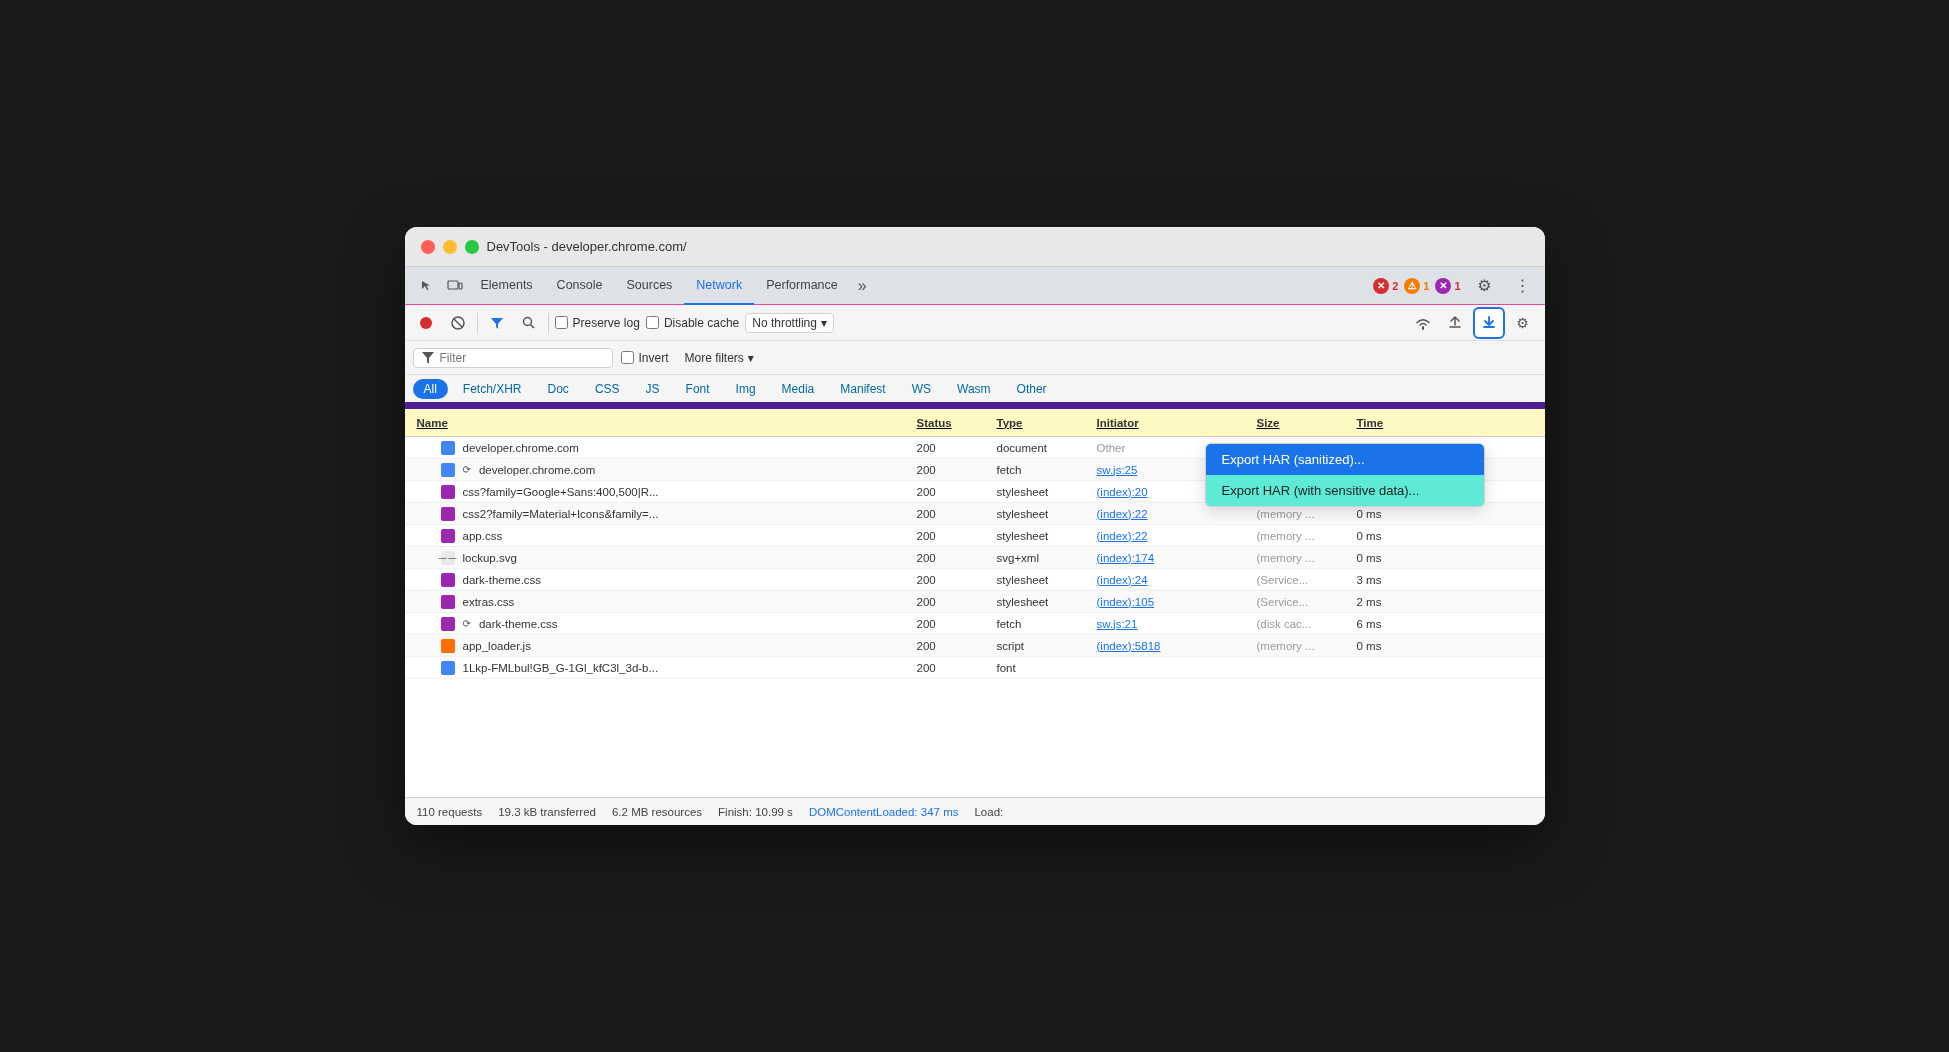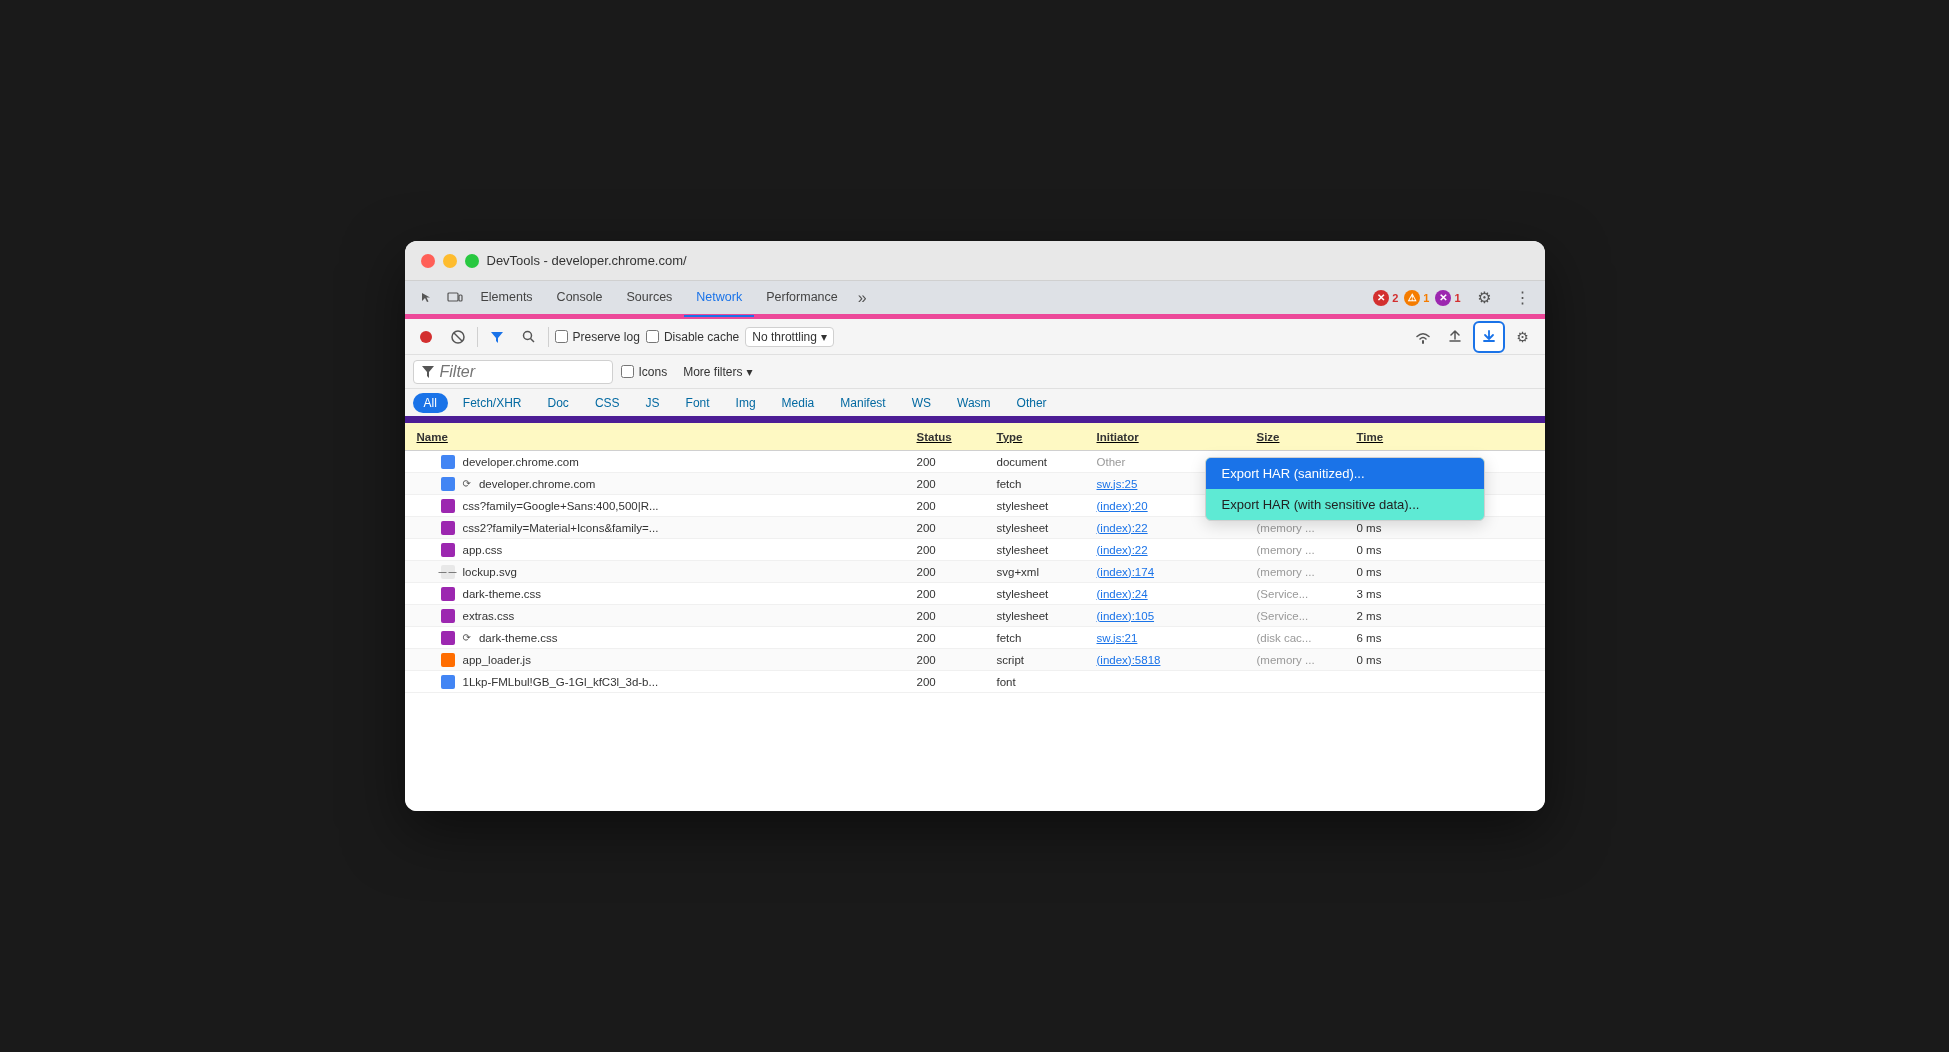--- a/index.html
+++ b/index.html
@@ -43,21 +43,21 @@
       flex: 1;
       font-size: 13px;
       color: #333;
       font-weight: 500;
     }
     .devtools-tabs {
       background: #dee1e6;
       padding: 0 8px;
       display: flex;
       align-items: center;
-      border-bottom: 5px solid #ec4899;
+      border-bottom: 1px solid #ec4899;
       height: 38px;
     }
     .tab-icon {
       width: 28px;
       height: 28px;
       display: flex;
       align-items: center;
       justify-content: center;
       cursor: pointer;
       color: #555;
@@ -219,24 +219,23 @@
       gap: 6px;
       background: white;
       border: 1px solid #d0d0d0;
       border-radius: 4px;
       padding: 2px 8px;
       min-width: 200px;
     }
     .filter-input {
       border: none;
       outline: none;
-      font-size: 16px;
+      font-size: 12px;
       background: transparent;
       width: 160px;
-      font-style: italic;
     }
     .filter-checkbox {
       display: flex;
       align-items: center;
       gap: 5px;
       font-size: 12px;
       color: #333;
       cursor: pointer;
     }
     .more-filters-btn {
@@ -501,21 +500,21 @@
 
     <div class="filter-bar">
       <div class="filter-input-wrap">
         <svg width="12" height="12" viewBox="0 0 12 12">
           <polygon points="0,0 12,0 7,6 7,12 5,10 5,6" fill="#555"></polygon>
         </svg>
         <input class="filter-input" type="text" placeholder="Filter" style="">
       </div>
       <label class="filter-checkbox">
         <input type="checkbox" style="">
-        <span>Icons</span>
+        <span>Invert</span>
       </label>
       <div class="more-filters-btn">
         <span>More filters</span>
         <span> ▾</span>
       </div>
     </div>
 
     <div class="type-filter-bar">
       <button class="type-btn active">All</button>
       <button class="type-btn">Fetch/XHR</button>
@@ -682,20 +681,28 @@
         </div>
         <div class="td">200</div>
         <div class="td">font</div>
         <div class="td"></div>
         <div class="td"></div>
         <div class="td"></div>
         <div class="td"></div>
       </div>
     </div>
 
+    <div class="status-bar">
+      <span class="status-item">110 requests</span>
+      <span class="status-item">19.3 kB transferred</span>
+      <span class="status-item">6.2 MB resources</span>
+      <span class="status-item">Finish: 10.99 s</span>
+      <span class="status-item status-link">DOMContentLoaded: 347 ms</span>
+      <span class="status-item">Load:</span>
+    </div>
 
     <div style="position:absolute; top: 138px; right: 60px; z-index: 100;">
       <div class="dropdown-menu">
         <div class="dropdown-item selected">Export HAR (sanitized)...</div>
         <div class="dropdown-item">Export HAR (with sensitive data)...</div>
       </div>
     </div>
   </div>
 </div>
 

